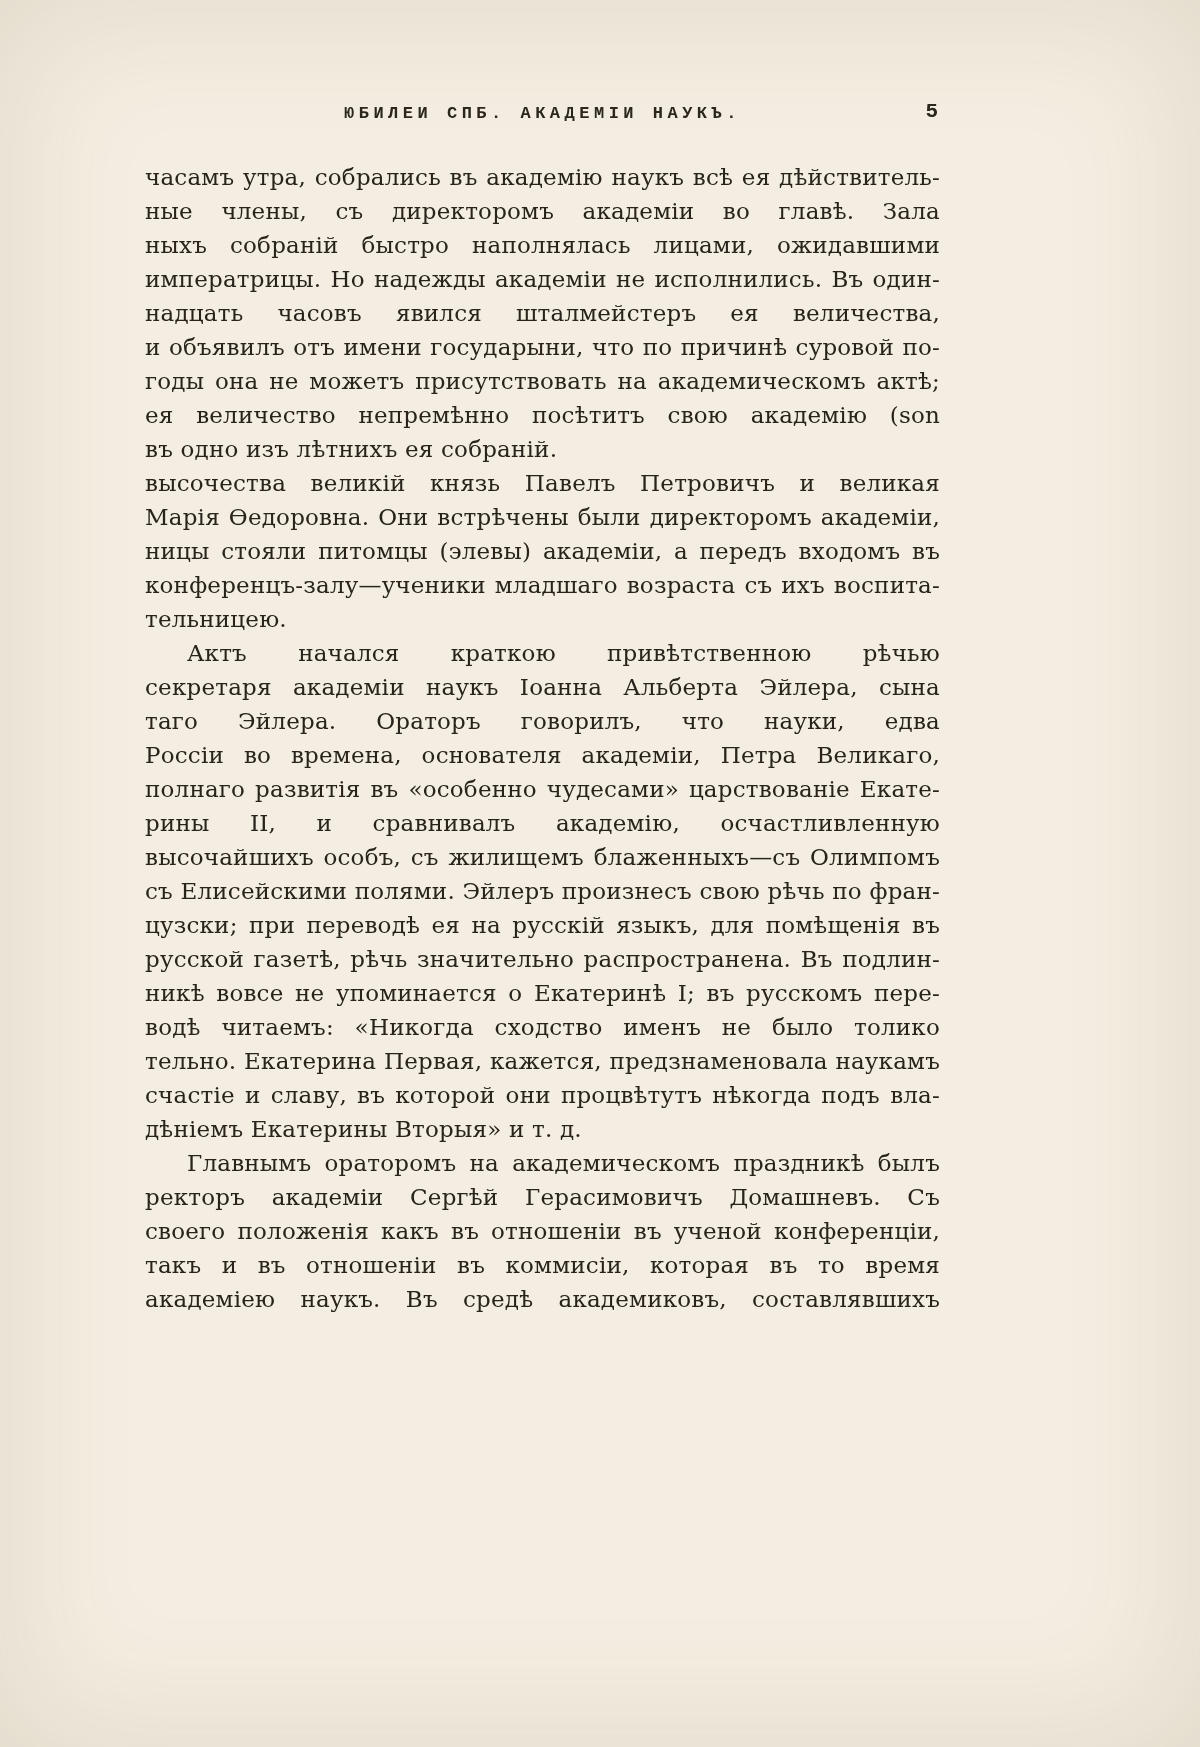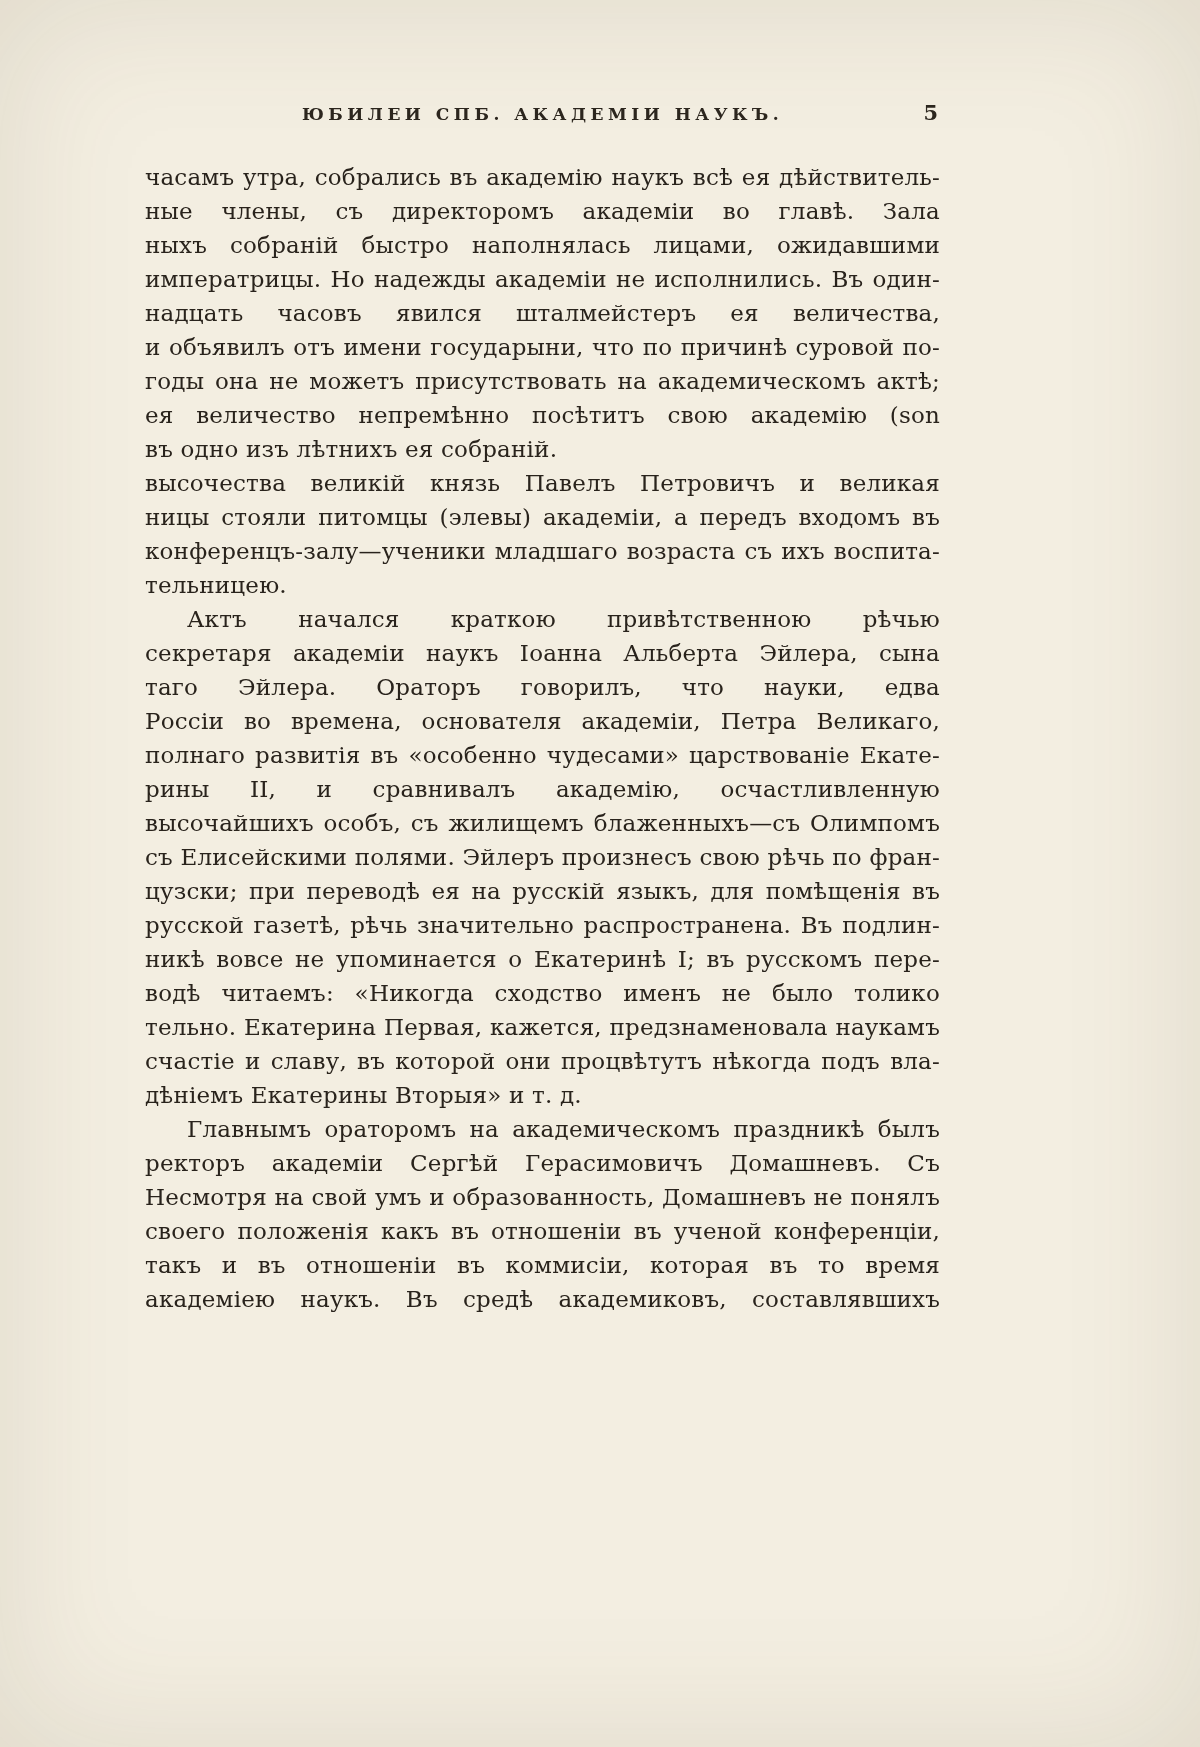--- a/index.html
+++ b/index.html
@@ -20,20 +20,21 @@
   }
   .content {
     position: absolute;
     left: 145px;
     top: 100px;
     width: 795px;
   }
   .header-row {
     position: relative;
     height: 60px;
+    font-family: Liberation Mono, monospace;
   }
   .running-title {
     position: absolute;
     left: 0;
     right: 0;
     top: 4px;
     text-align: center;
     font-size: 17px;
     font-weight: 700;
     letter-spacing: 4.5px;
@@ -85,20 +86,21 @@
           <div class="line">ныхъ собраній быстро наполнялась лицами, ожидавшими пріѣзда</div>
           <div class="line">императрицы. Но надежды академіи не исполнились. Въ один-</div>
           <div class="line">надцать часовъ явился шталмейстеръ ея величества, Ребиндеръ,</div>
           <div class="line">и объявилъ отъ имени государыни, что по причинѣ суровой по-</div>
           <div class="line">годы она не можетъ присутствовать на академическомъ актѣ; но</div>
           <div class="line">ея величество непремѣнно посѣтитъ свою академію (son académie)</div>
           <div class="line last">въ одно изъ лѣтнихъ ея собраній.</div>
         </div>
         <div class="paragraph">
           <div class="line">высочества великій князь Павелъ Петровичъ и великая княгиня</div>
+          <div class="line">Марія Ѳедоровна. Они встрѣчены были директоромъ академіи,</div>
           <div class="line">ницы стояли питомцы (элевы) академіи, а передъ входомъ въ</div>
           <div class="line">конференцъ-залу—ученики младшаго возраста съ ихъ воспита-</div>
           <div class="line last">тельницею.</div>
         </div>
         <div class="paragraph">
           <div class="line indent">Актъ начался краткою привѣтственною рѣчью непремѣннаго</div>
           <div class="line">секретаря академіи наукъ Іоанна Альберта Эйлера, сына знамени-</div>
           <div class="line">таго Эйлера. Ораторъ говорилъ, что науки, едва зарождавшіяся въ</div>
           <div class="line">Россіи во времена, основателя академіи, Петра Великаго, достигли</div>
           <div class="line">полнаго развитія въ «особенно чудесами» царствованіе Екате-</div>
@@ -109,20 +111,19 @@
           <div class="line">русской газетѣ, рѣчь значительно распространена. Въ подлин-</div>
           <div class="line">никѣ вовсе не упоминается о Екатеринѣ I; въ русскомъ пере-</div>
           <div class="line">водѣ читаемъ: «Никогда сходство именъ не было толико ощути-</div>
           <div class="line">тельно. Екатерина Первая, кажется, предзнаменовала наукамъ</div>
           <div class="line">счастіе и славу, въ которой они процвѣтутъ нѣкогда подъ вла-</div>
           <div class="line last">дѣніемъ Екатерины Вторыя» и т. д.</div>
         </div>
         <div class="paragraph">
           <div class="line indent">Главнымъ ораторомъ на академическомъ праздникѣ былъ ди-</div>
           <div class="line">ректоръ академіи Сергѣй Герасимовичъ Домашневъ. Съ именемъ,</div>
-          <div class="line">Несмотря на свой умъ и образованность, Домашневъ не понялъ</div>
           <div class="line">своего положенія какъ въ отношеніи въ ученой конференціи,</div>
           <div class="line">такъ и въ отношеніи въ коммисіи, которая въ то время управляла</div>
           <div class="line last">академіею наукъ. Въ средѣ академиковъ, составлявшихъ комми-</div>
         </div>
       </div>
   </div>
 </div>
 
 </body></html>

